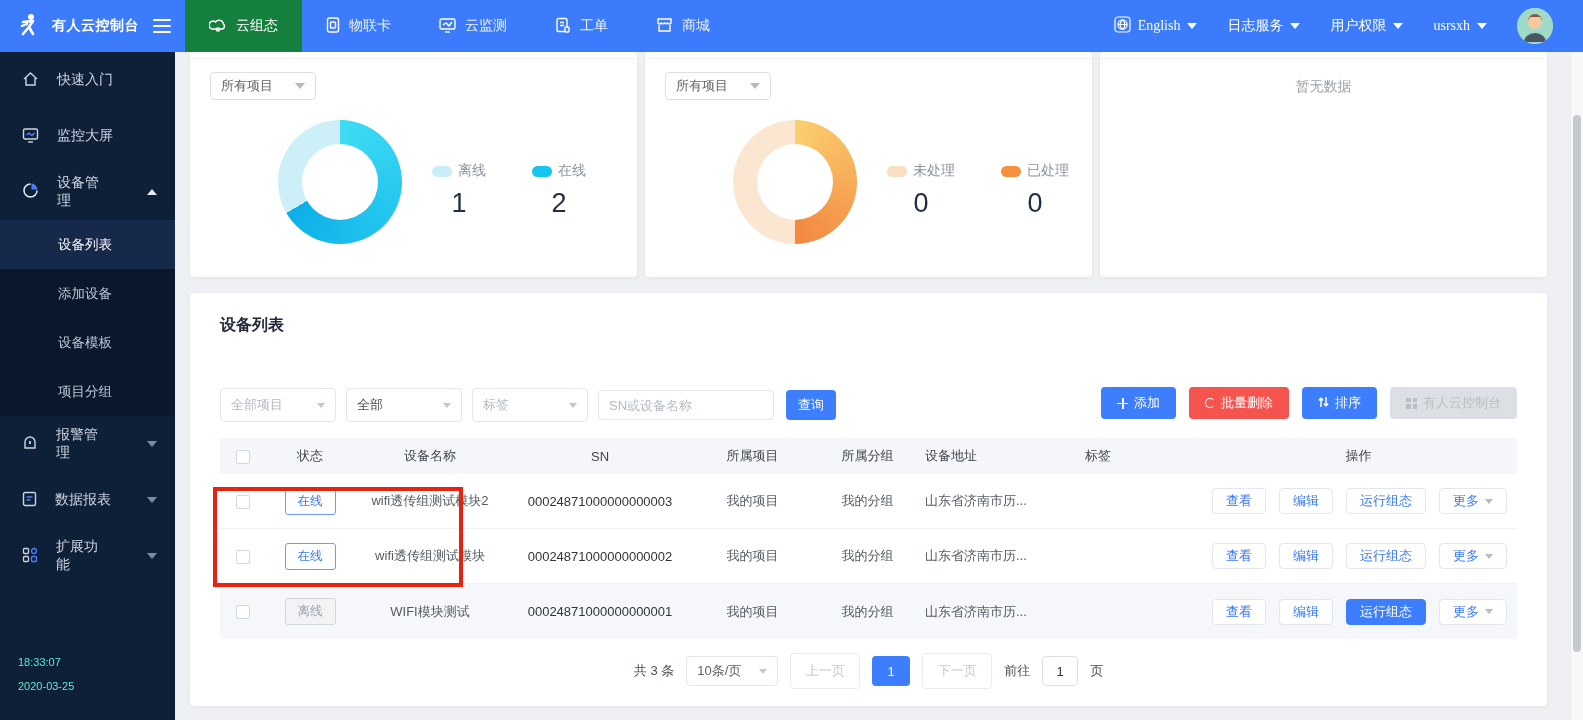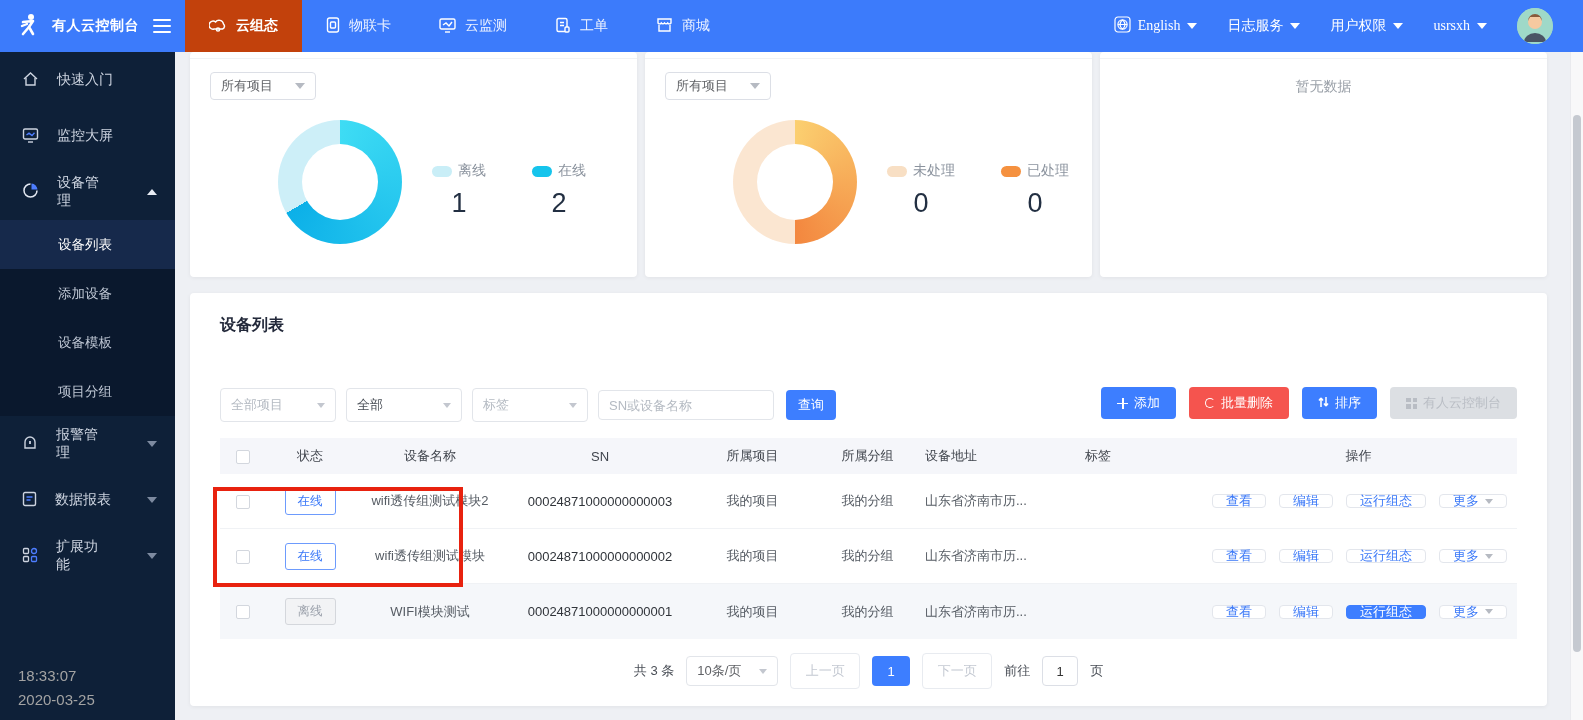--- a/index.html
+++ b/index.html
@@ -7,38 +7,38 @@
   body { font-family:"Liberation Sans","DejaVu Sans",sans-serif; background:#eef0f4; font-size:13px; color:#555b63; position:relative; }
 
   
   .topbar { position:absolute; left:0; top:0; width:1583px; height:52px; background:#3c7bfb; display:flex; align-items:center; z-index:30; }
   .brand-area { width:175px; height:52px; display:flex; align-items:center; padding-left:16px; gap:10px; flex:none; }
   .brand-title { color:#fff; font-size:14px; font-weight:bold; letter-spacing:.5px; white-space:nowrap; }
   .hamburger { width:18px; height:14px; display:flex; flex-direction:column; justify-content:space-between; cursor:pointer; margin-left:4px; }
   .hamburger i { display:block; height:2px; background:#fff; border-radius:1px; }
   .tabs { display:flex; height:52px; margin-left:10px; }
   .tab { display:flex; align-items:center; gap:9px; padding:0 24px; color:#eef3ff; font-size:14px; cursor:pointer; height:52px; }
-  .tab.active { background:#c2410c; color:#fff;font-weight:bold; }
+  .tab.active { background:#15803d; color:#fff; }
   .tab svg { flex:none; }
   .top-right { margin-left:auto; display:flex; align-items:center; gap:30px; padding-right:30px; color:#fff; font-size:14px;font-family:Liberation Serif, serif; }
   .top-item { display:flex; align-items:center; gap:7px; cursor:pointer; white-space:nowrap; }
   .caret-down { width:0; height:0; border-left:5px solid transparent; border-right:5px solid transparent; border-top:6px solid #fff; display:inline-block; }
   .avatar { width:36px; height:36px; border-radius:50%; overflow:hidden; background:#9fd9c8; flex:none; cursor:pointer; }
 
   
   .sidebar { position:absolute; left:0; top:52px; width:175px; height:668px; background:#0e2038; z-index:20; }
   .side-item { height:56px; display:flex; align-items:center; padding:0 18px 0 22px; color:#cdd4e0; font-size:14px; cursor:pointer; gap:18px; }
   .side-item .grow { flex:1; }
   .side-item svg { flex:none; }
   .caret-up-s { width:0; height:0; border-left:5px solid transparent; border-right:5px solid transparent; border-bottom:6px solid #e8ecf4; }
   .caret-down-s { width:0; height:0; border-left:5px solid transparent; border-right:5px solid transparent; border-top:6px solid #7d8aa0; }
   .submenu { background:#0a182d; }
   .sub-item { height:49px; line-height:49px; padding-left:58px; color:#bfc7d4; font-size:13.5px; cursor:pointer; }
   .sub-item.active { background:#16294b; color:#ffffff; }
-  .clock { position:absolute; left:18px; bottom:8px; color:#a3a3a3; font-size:15px; line-height:24px; }
+  .clock { position:absolute; left:18px; bottom:22px; color:#5eead4; font-size:11px; line-height:24px; }
 
   
   .content { position:absolute; left:175px; top:52px; width:1408px; height:668px; background:#eef0f4; }
   .card { position:absolute; top:0; height:225px; width:447px; background:#fff; border-radius:4px; box-shadow:0 1px 4px rgba(0,0,0,.06); overflow:hidden; }
   .card .divider { position:absolute; left:0; top:6px; width:100%; height:1px; background:#f0f2f5; }
   .card1 { left:15px; } .card2 { left:470px; } .card3 { left:925px; }
   .mini-select { position:absolute; left:20px; top:20px; width:106px; height:28px; border:1px solid #dcdfe6; border-radius:4px; background:#fff; display:flex; align-items:center; padding:0 10px; color:#606266; font-size:13px; cursor:pointer; }
   .mini-select .sel-caret { margin-left:auto; width:0; height:0; border-left:5px solid transparent; border-right:5px solid transparent; border-top:6px solid #b6bac2; }
   .donut { position:absolute; left:88px; top:68px; width:124px; height:124px; border-radius:50%; }
   .donut::after { content:""; position:absolute; left:24px; top:24px; width:76px; height:76px; border-radius:50%; background:#fff; }
@@ -82,21 +82,21 @@
   .tbody-row { height:55px; border-bottom:1px solid #f0f2f5; background:#fff; }
   .tbody-row.shaded { background:#f5f7fa; border-bottom:none; }
   .cell-c { text-align:center; }
   .cell-l { text-align:left; }
   .checkbox { width:14px; height:14px; border:1px solid #d3d7de; border-radius:2px; background:#fff; display:inline-block; vertical-align:middle; cursor:pointer; }
   .badge { display:inline-block; padding:4px 12px; border-radius:3px; font-size:12.5px; }
   .badge-online { border:1px solid #6d9bfd; color:#3a78f8; background:#fff; }
   .badge-offline { border:1px solid #d4d7dc; color:#9ba1ab; background:#f2f3f5; }
   .sn { color:#30343a; }
   .actions { display:flex; justify-content:flex-end; gap:13px; padding-right:10px; }
-  .abtn { height:14px; padding:0 13px; background:#fff; border:1px solid #e3e6ec; border-radius:4px; color:#3a78f8; font-size:13px; cursor:pointer; display:inline-flex; align-items:center; gap:6px; font-family:inherit; }
+  .abtn { height:26px; padding:0 13px; background:#fff; border:1px solid #e3e6ec; border-radius:4px; color:#3a78f8; font-size:13px; cursor:pointer; display:inline-flex; align-items:center; gap:6px; font-family:inherit; }
   .abtn .caret-g { width:0; height:0; border-left:4px solid transparent; border-right:4px solid transparent; border-top:5px solid #b6bac2; }
   .abtn.filled { background:#3d7eff; border-color:#3d7eff; color:#fff; }
 
   
   .pager { position:absolute; left:0; top:360px; width:100%; display:flex; align-items:center; justify-content:center; gap:12px; color:#4a4f57; }
   .pg-select { width:92px; height:30px; border:1px solid #e2e5ea; border-radius:4px; display:flex; align-items:center; padding:0 10px; color:#606266; cursor:pointer; }
   .pg-select .sel-caret { margin-left:auto; width:0; height:0; border-left:4px solid transparent; border-right:4px solid transparent; border-top:5px solid #c3c7cf; }
   .pg-btn { width:70px; height:36px; border:1px solid #e8ebf0; border-radius:4px; background:#fff; color:#c4c9d2; font-size:13px; cursor:default; font-family:inherit; }
   .pg-num { width:38px; height:30px; border-radius:4px; background:#3d7eff; color:#fff; font-size:13px; display:flex; align-items:center; justify-content:center; cursor:pointer; }
   .pg-goto-input { width:36px; height:30px; border:1px solid #dcdfe6; border-radius:4px; text-align:center; color:#333; font-size:13px; font-family:inherit; }

